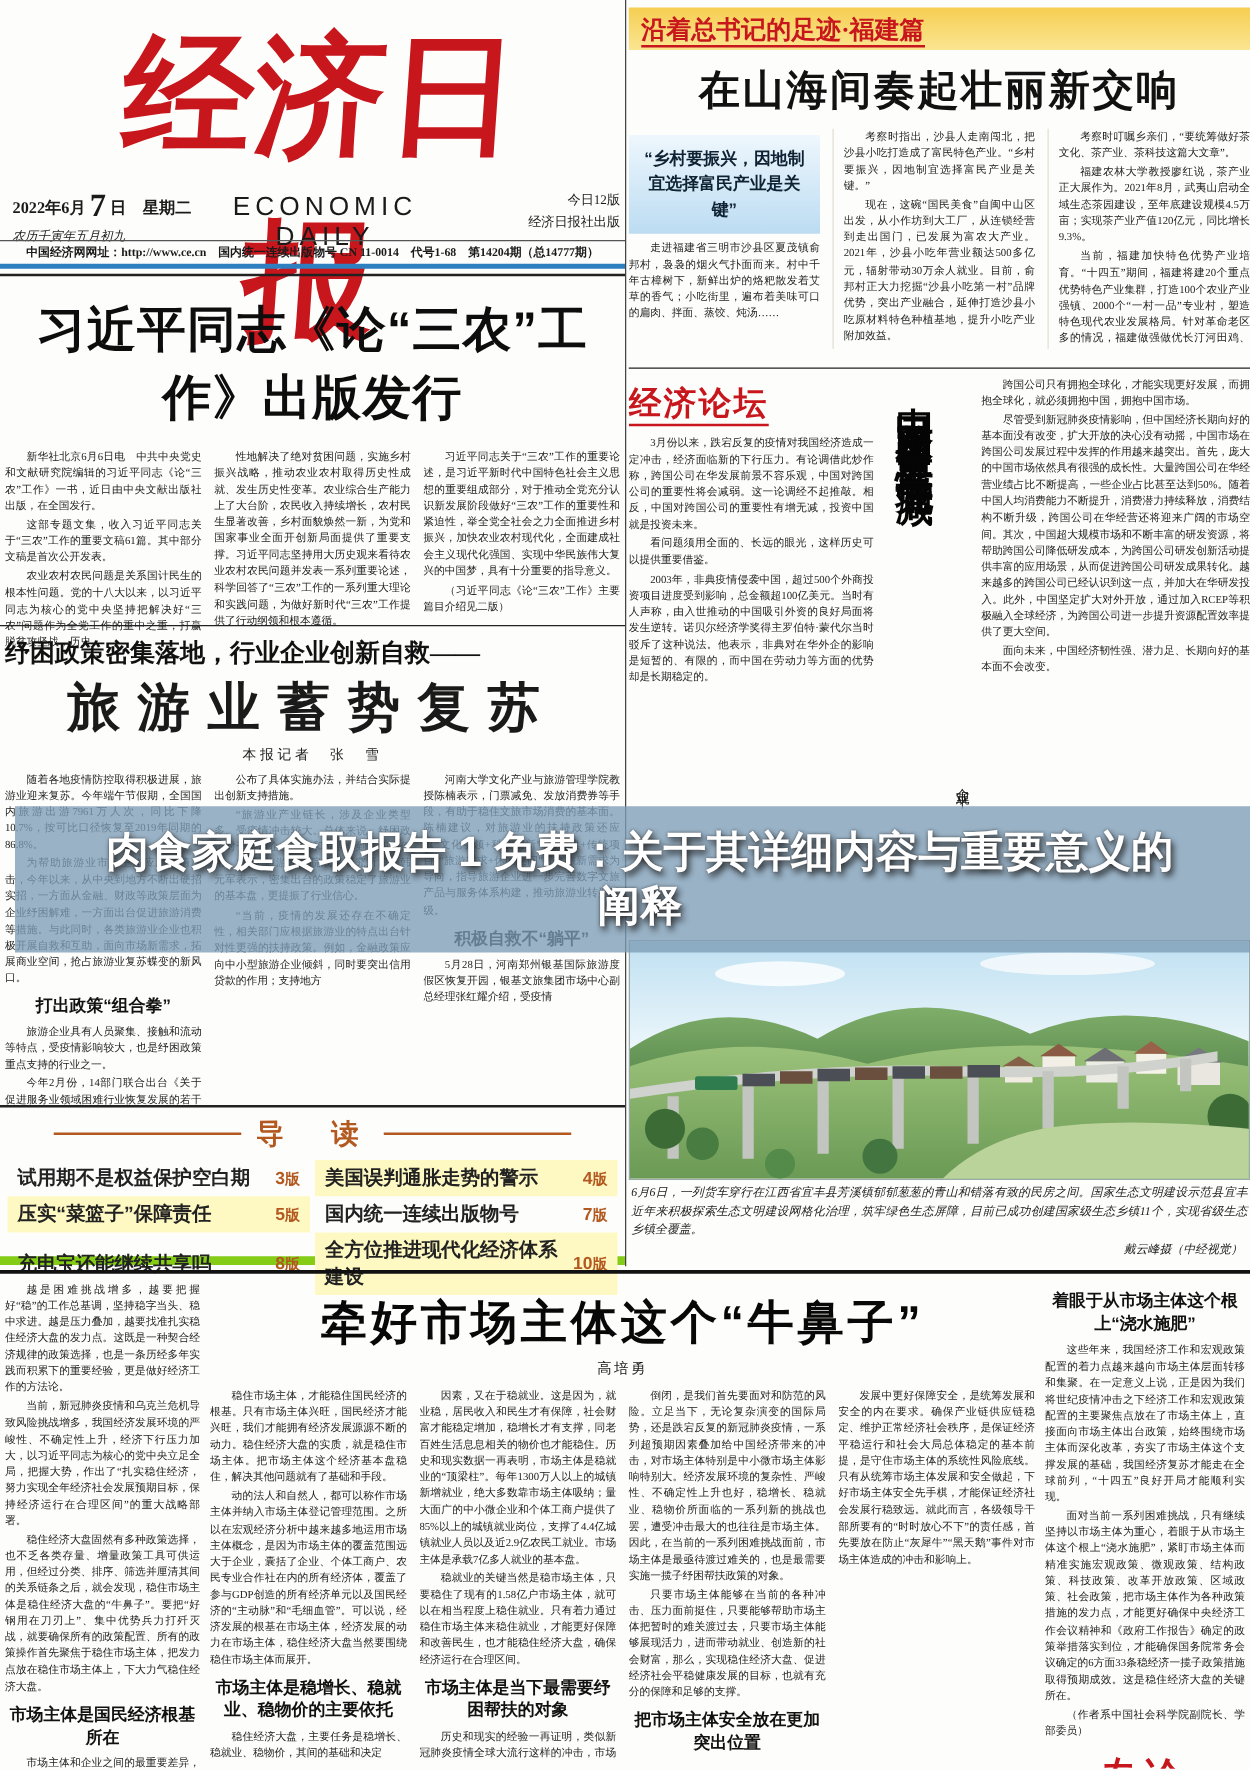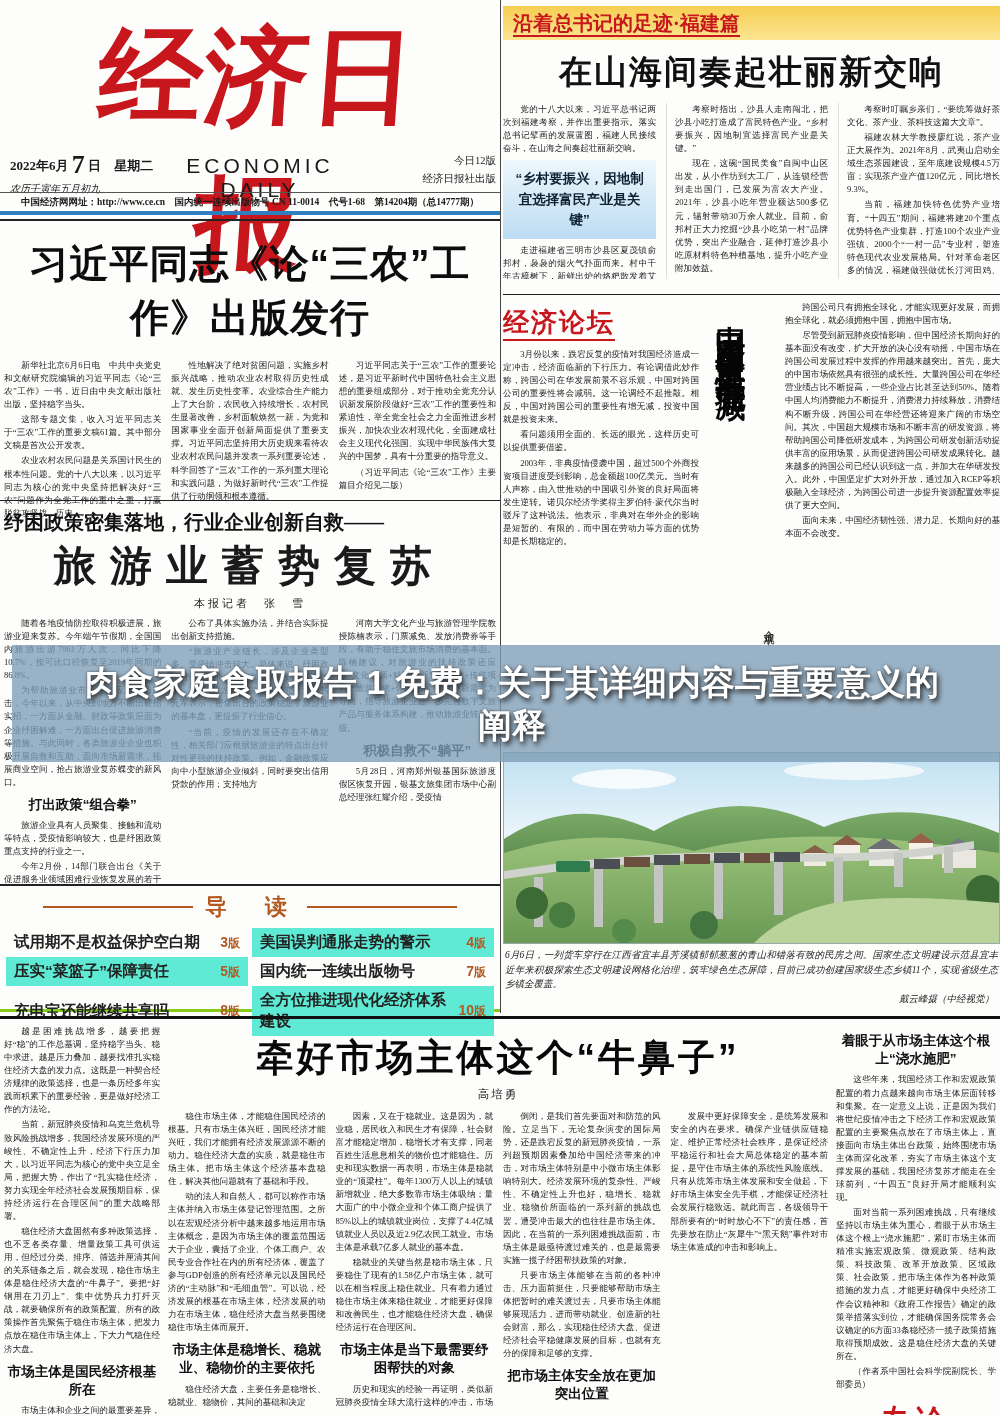--- a/index.html
+++ b/index.html
@@ -43,29 +43,29 @@
   #lead .tcol{height:188px;}
   
   #tourism{left:0;top:500px;width:500px;height:384px;border-top:1px solid #222;}
   #tkicker{font-size:20px;font-weight:bold;margin:8px 0 2px 4px;color:#111;}
   #theadline{text-align:center;font-size:42px;font-weight:bold;letter-spacing:14px;margin:2px 0 2px 0;}
   #tbyline{text-align:center;font-size:11px;letter-spacing:3px;margin-bottom:6px;}
   #tourism .tcol{height:268px;}
   .subhead{font-family:"Liberation Sans","DejaVu Sans",sans-serif;font-weight:bold;
            font-size:13.5px;text-align:center;line-height:1.35;margin:7px 0 5px 0;color:#111;}
   
-  #daodu{left:0;top:884px;width:500px;height:128px;border-top:2px solid #222;border-bottom:3px solid #84cc16;padding-top:4px;box-sizing:border-box;}
+  #daodu{left:0;top:884px;width:500px;height:128px;border-top:2px solid #222;border-bottom:7px solid #84cc16;padding-top:4px;box-sizing:border-box;}
   #daodu-titlerow{display:flex;align-items:center;justify-content:center;gap:12px;margin:2px 0 6px 0;}
   .dline{height:2px;background:#b3591f;width:150px;}
   #daodu-title{color:#b3591f;font-weight:bold;font-size:22px;letter-spacing:8px;}
   #daodu-grid{display:grid;grid-template-columns:1fr 1fr;gap:0 4px;padding:0 6px;}
   .ditem{display:flex;align-items:center;justify-content:space-between;
          font-family:"Liberation Sans","DejaVu Sans",sans-serif;font-size:15.5px;font-weight:bold;
          padding:4px 8px;color:#222;}
-  .ditem.hl{background:#5eead4;}
+  .ditem.hl{background:#fef9c3;}
   .dpage{font-size:12px;color:#b3591f;font-weight:bold;white-space:nowrap;}
   .dpage b{font-size:14px;}
   
   #forum{left:503px;top:294px;width:497px;height:454px;border-top:1px solid #222;overflow:hidden;}
   #forum-inner{display:flex;gap:8px;padding-top:6px;}
   #forum-left{width:196px;overflow:hidden;height:440px;}
   #forum-title{margin:4px 0 8px 0;}
   #forum-title span{color:#c8161d;font-weight:bold;font-size:26px;letter-spacing:2px;
                     border-bottom:2px solid #c8161d;padding-bottom:2px;}
   #forum-vert{width:46px;height:436px;display:flex;justify-content:center;}
@@ -124,23 +124,20 @@
 
   <div id="vdivider" class="abs"></div>
 
   <div id="topright" class="abs">
     <div id="ftheader">
       <span>沿着总书记的足迹·福建篇</span>
     </div>
     <div id="trheadline" class="sans">在山海间奏起壮丽新交响</div>
     <div class="colsrow">
       <div class="tcol">
-        <div>
-            <p class="para">党的十八大以来，习近平总书记两次到福建考察，并作出重要指示。落实总书记擘画的发展蓝图，福建人民接续奋斗，在山海之间奏起壮丽新交响。</p>
-          </div>
         <div class="pullquote sans">“乡村要振兴，因地制宜选择富民产业是关键”</div>
         <div>
             <p class="para">走进福建省三明市沙县区夏茂镇俞邦村，袅袅的烟火气扑面而来。村中千年古樟树下，新鲜出炉的烙粑散发着艾草的香气；小吃街里，遍布着美味可口的扁肉、拌面、蒸饺、炖汤……</p>
           </div>
       </div>
       <div class="tcol colrule" style="padding-left:8px">
           <div>
             <p class="para">考察时指出，沙县人走南闯北，把沙县小吃打造成了富民特色产业。“乡村要振兴，因地制宜选择富民产业是关键。”</p>
             <p class="para">现在，这碗“国民美食”自闽中山区出发，从小作坊到大工厂，从连锁经营到走出国门，已发展为富农大产业。2021年，沙县小吃年营业额达500多亿元，辐射带动30万余人就业。目前，俞邦村正大力挖掘“沙县小吃第一村”品牌优势，突出产业融合，延伸打造沙县小吃原材料特色种植基地，提升小吃产业附加效益。</p>
             <p class="para">一片茶叶，是闽北武夷山人世代相传的手艺，也是当地乡村振兴的支柱产业。2021年3月，习近平总书记在福建</p>
@@ -154,21 +151,21 @@
           </div>
         </div>
     </div>
   </div>
 
   <div id="lead" class="abs">
     <div id="leadheadline" class="sans">习近平同志《论“三农”工作》出版发行</div>
     <div class="colsrow" style="padding:0 4px">
       <div class="tcol">
           <div>
-            <p class="para">新华社北京6月6日电　中共中央党史和文献研究院编辑的习近平同志《论“三农”工作》一书，近日由中央文献出版社出版，坚持稳字当头。</p>
+            <p class="para">新华社北京6月6日电　中共中央党史和文献研究院编辑的习近平同志《论“三农”工作》一书，近日由中央文献出版社出版，在全国发行。</p>
             <p class="para">这部专题文集，收入习近平同志关于“三农”工作的重要文稿61篇。其中部分文稿是首次公开发表。</p>
             <p class="para">农业农村农民问题是关系国计民生的根本性问题。党的十八大以来，以习近平同志为核心的党中央坚持把解决好“三农”问题作为全党工作的重中之重，打赢脱贫攻坚战，历史</p>
           </div>
         </div>
       <div class="tcol">
           <div>
             <p class="para">性地解决了绝对贫困问题，实施乡村振兴战略，推动农业农村取得历史性成就、发生历史性变革。农业综合生产能力上了大台阶，农民收入持续增长，农村民生显著改善，乡村面貌焕然一新，为党和国家事业全面开创新局面提供了重要支撑。习近平同志坚持用大历史观来看待农业农村农民问题并发表一系列重要论述，科学回答了“三农”工作的一系列重大理论和实践问题，为做好新时代“三农”工作提供了行动纲领和根本遵循。</p>
           </div>
         </div>
       <div class="tcol">

